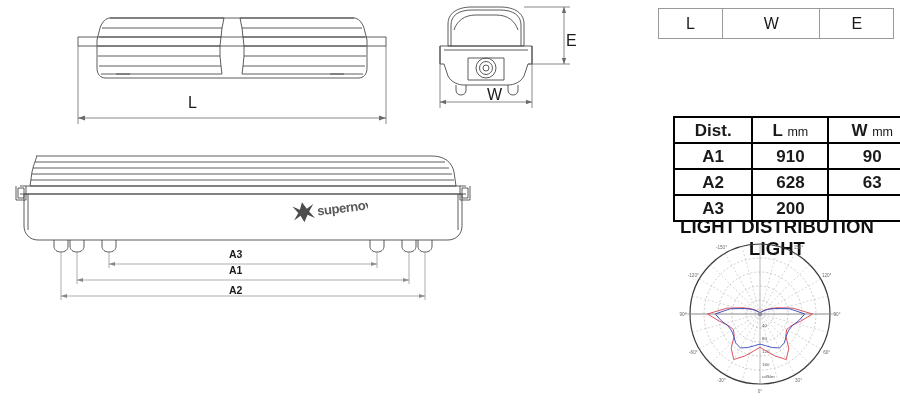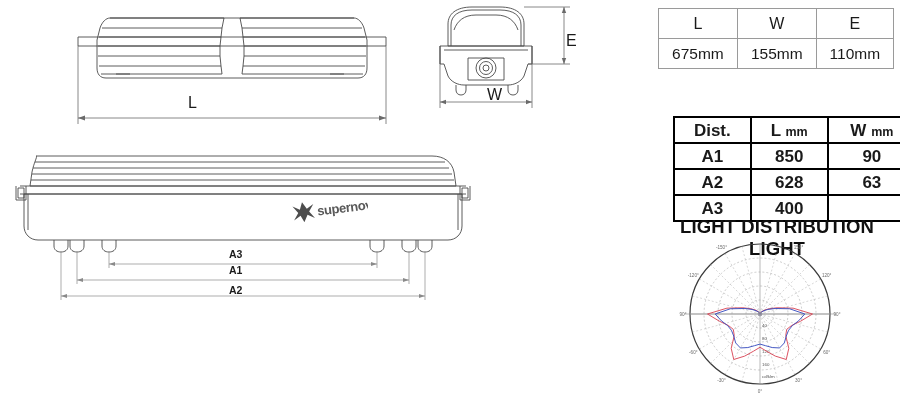--- a/index.html
+++ b/index.html
@@ -66,21 +66,21 @@
   }
   #dist-table td {
     border: 2px solid #000000;
     height: 22px;
     font-weight: bold;
     font-size: 17px;
     line-height: 1;
   }
   #dist-table td .unit {
     font-size: 12.5px;
-    font-weight: bold;
+    font-weight: normal;
     letter-spacing: 0;
   }
 
   
   #ldc-title {
     position: absolute;
     left: 658px;
     top: 216px;
     width: 238px;
     text-align: center;
@@ -305,48 +305,43 @@
     </svg>
   </div>
 
   <table class="tbl" id="size-table">
     <tbody>
         <tr class="head">
       <td>L</td>
       <td>W</td>
       <td>E</td>
     </tr>
-    <tr>
-      <td>675mm</td>
-      <td>155mm</td>
-      <td>110mm</td>
-    </tr>
   </tbody>
     </table>
 
   <table class="tbl" id="dist-table">
     <tbody>
         <tr>
       <td>Dist.</td>
       <td><span>L</span> <span class="unit">mm</span></td>
       <td><span>W</span> <span class="unit">mm</span></td>
     </tr>
     <tr>
       <td>A1</td>
-      <td>850</td>
+      <td>910</td>
       <td>90</td>
     </tr>
     <tr>
       <td>A2</td>
       <td>628</td>
       <td>63</td>
     </tr>
     <tr>
       <td>A3</td>
-      <td>400</td>
+      <td>200</td>
       <td></td>
     </tr>
   </tbody>
     </table>
 
   <div id="ldc-title">LIGHT DISTRIBUTION LIGHT</div>
 
   <div id="polar-wrap">
     <svg id="polar-svg" width="192" height="172" viewBox="0 0 192 172">
         <circle cx="96" cy="74" r="14" fill="none" stroke="#9b9b9b" stroke-width="0.5" stroke-dasharray="2,2"></circle>

